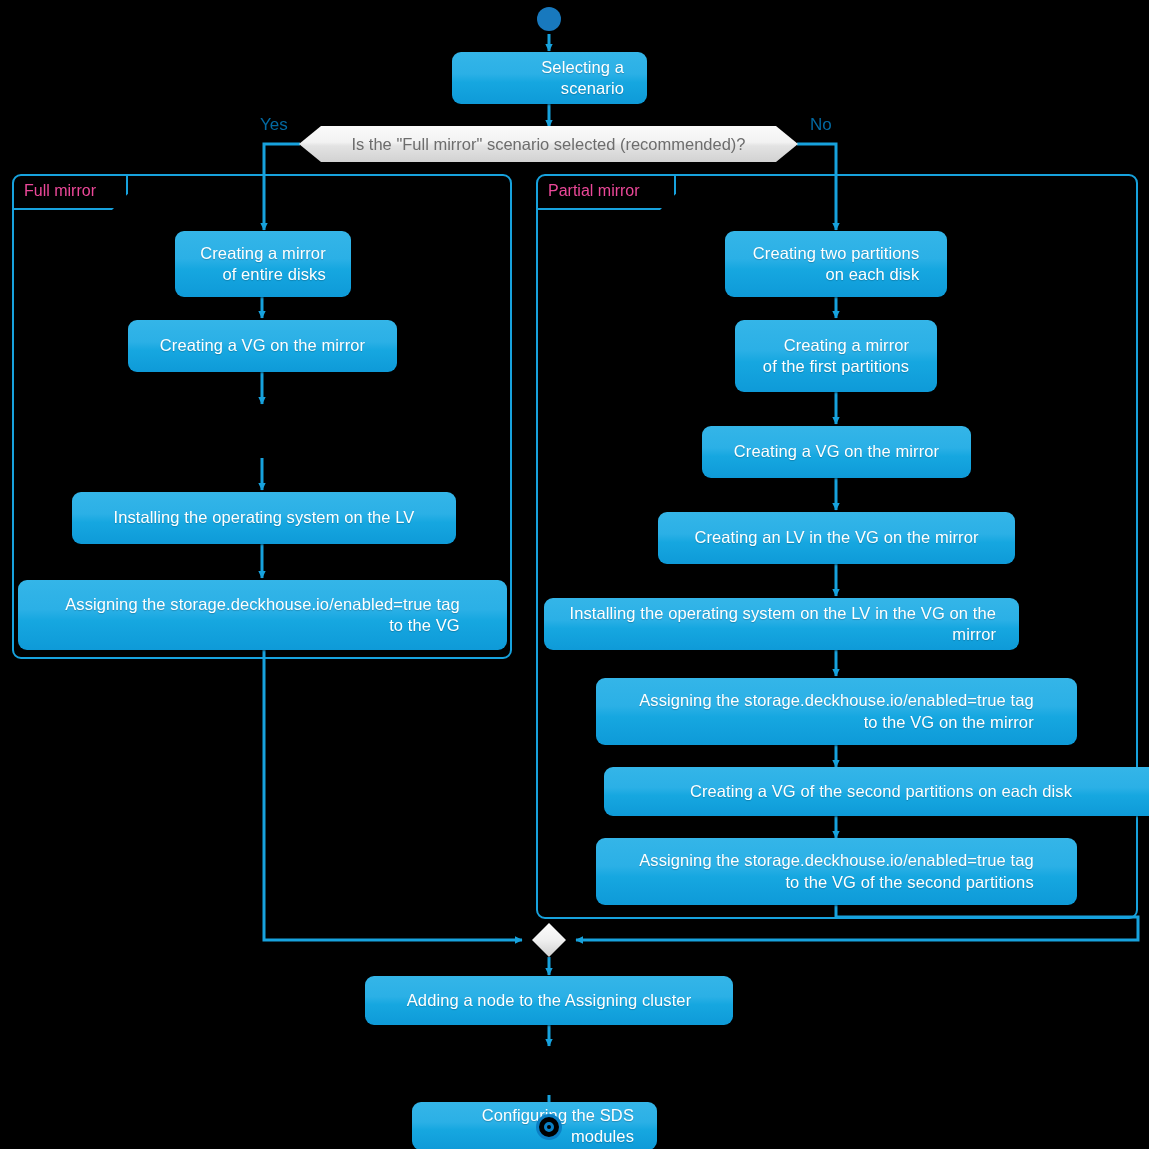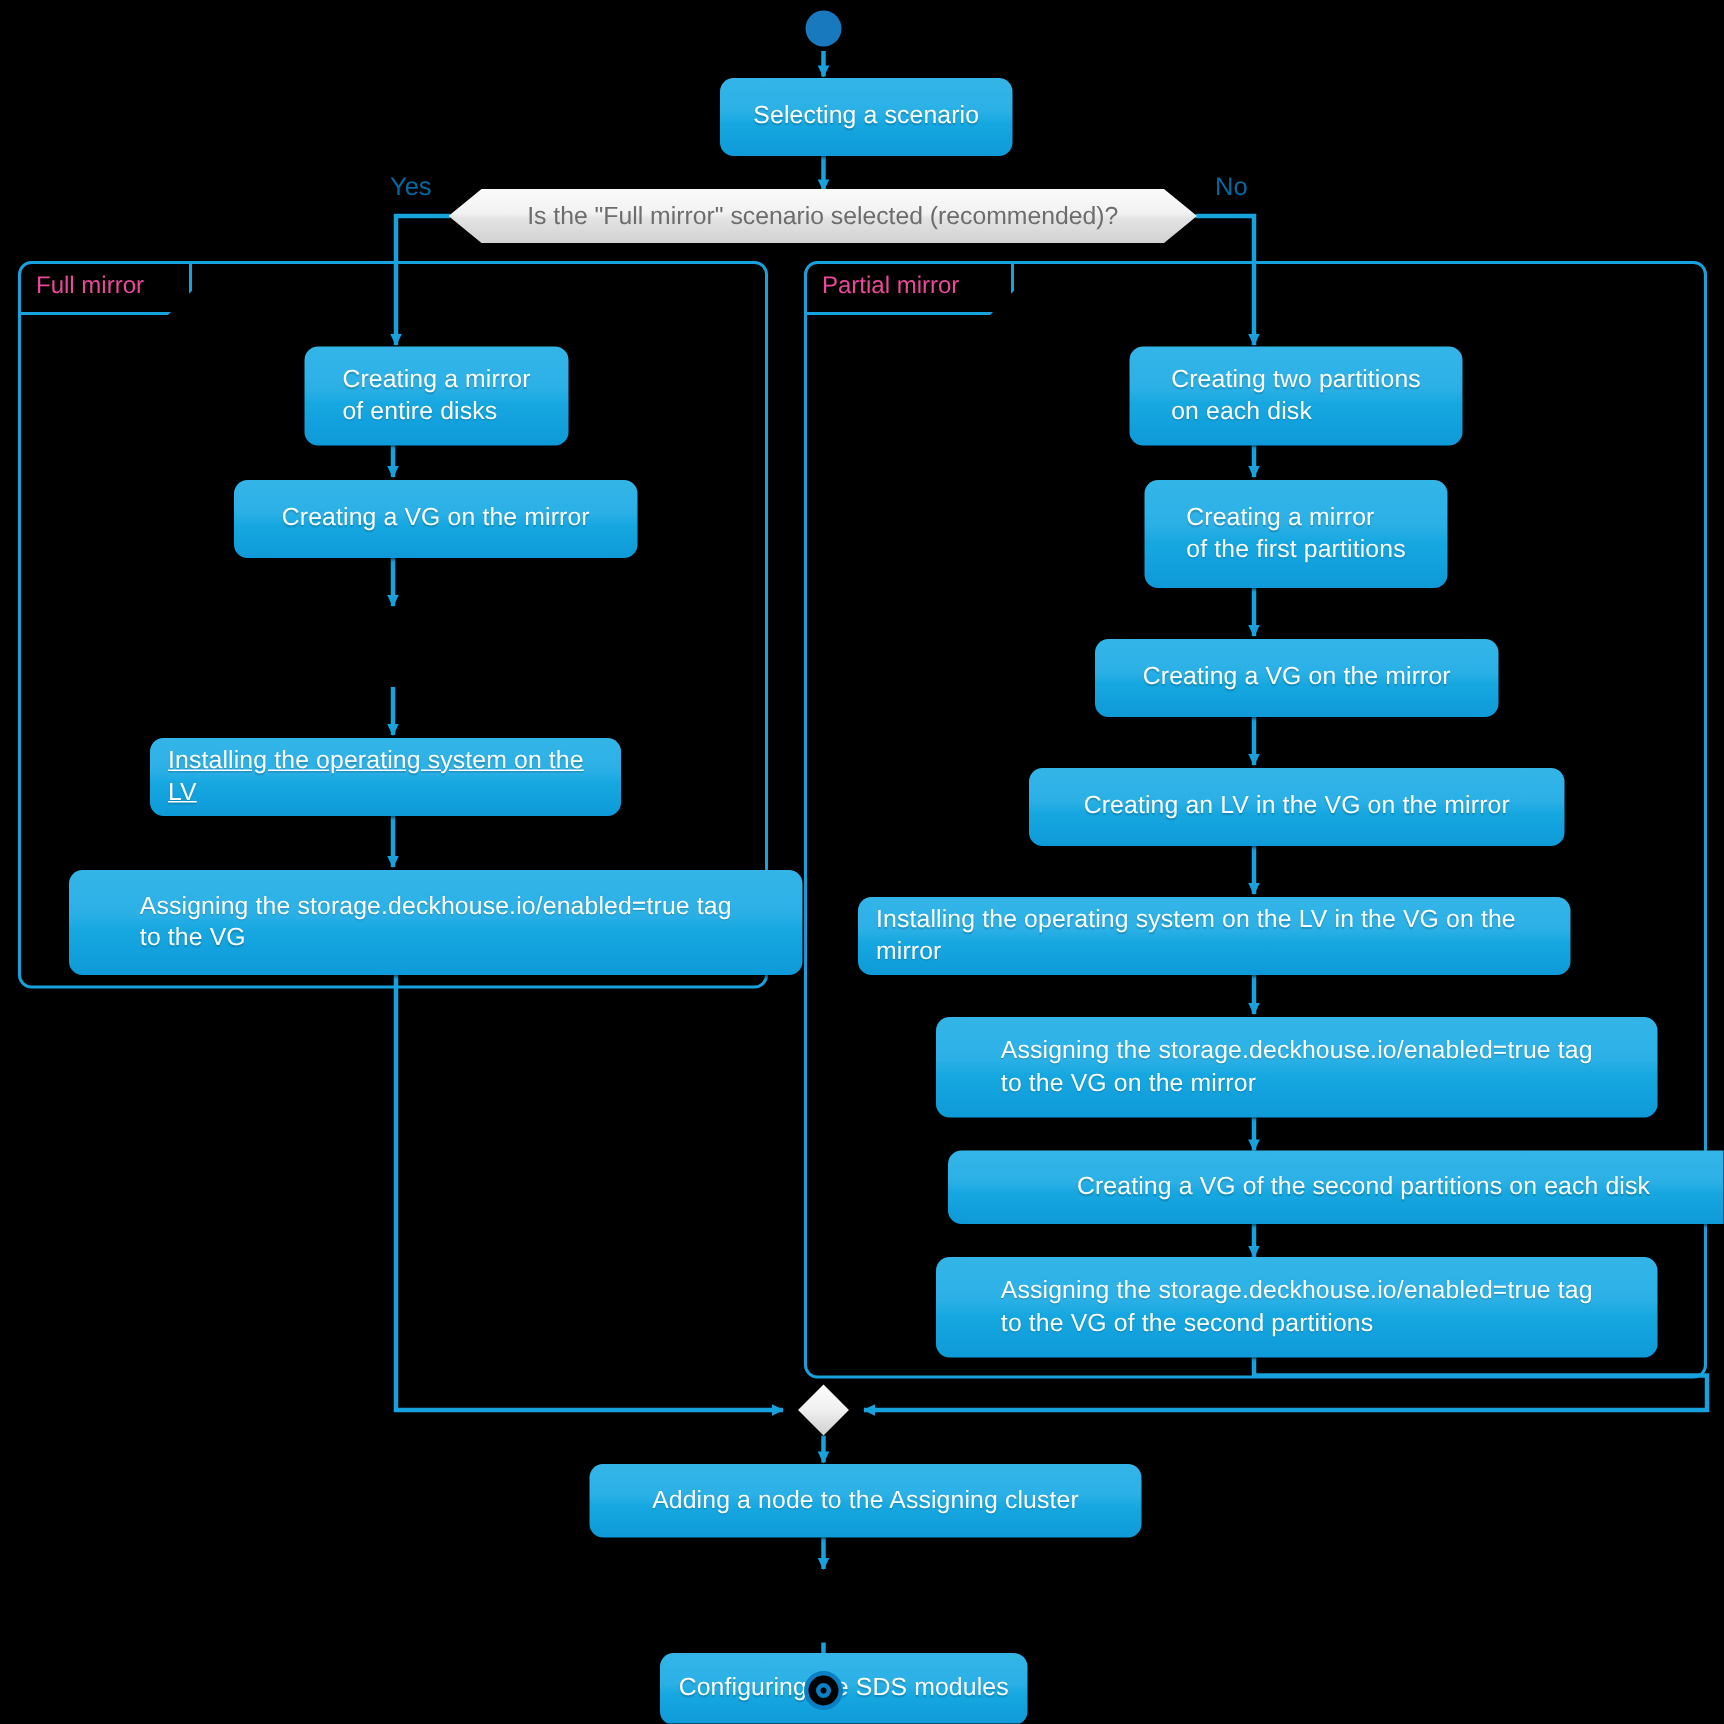--- a/index.html
+++ b/index.html
@@ -12,27 +12,26 @@
 
   
   .node{
     position:absolute;
     box-sizing:border-box;
     border-radius:9px;
     background:linear-gradient(180deg,#34b5e8 0%,#2bb0e6 42%,#16a7e0 58%,#0e9ad8 100%);
     box-shadow:0 1px 2px rgba(0,0,0,.55);
     color:#ffffff;
     display:flex;align-items:center;justify-content:center;
-    text-align:left;
+    text-align:right;
     font-size:16.5px;
     line-height:1.30;
     letter-spacing:.1px;
-    padding:4px 12px;
+    padding:4px 23px;
     text-shadow:0 1px 1px rgba(0,0,0,.20);
-    margin-left:28px;
   }
 
   
   .decision{
     position:absolute;
     box-sizing:border-box;
     display:flex;align-items:center;justify-content:center;
     color:#6d6d6d;
     font-size:16.5px;
     background:linear-gradient(180deg,#fafafa 0%,#f2f2f2 45%,#e3e3e3 55%,#d2d2d2 100%);
@@ -139,21 +138,21 @@
 
   <div class="branch-label" style="left:260px;top:115px;">Yes</div>
   <div class="branch-label" style="left:810px;top:115px;">No</div>
 
   <div class="node" style="left:175px;top:231px;width:176px;height:66px;white-space:pre-line;">Creating a mirror
 of entire disks</div>
 
   <div class="node" style="left:128px;top:320px;width:269px;height:52px;">Creating a VG on the mirror</div>
 
 
-  <div class="node" style="left:72px;top:492px;width:314px;height:52px;text-decoration:underline;">Installing the operating system on the LV</div>
+  <div class="node" style="left:72px;top:492px;width:384px;height:52px;">Installing the operating system on the LV</div>
 
   <div class="node" style="left:18px;top:580px;width:489px;height:70px;white-space:pre-line;">Assigning the storage.deckhouse.io/enabled=true tag
 to the VG</div>
 
   <div class="node" style="left:725px;top:231px;width:222px;height:66px;white-space:pre-line;">Creating two partitions
 on each disk</div>
 
   <div class="node" style="left:735px;top:320px;width:202px;height:72px;white-space:pre-line;">Creating a mirror
 of the first partitions</div>
 

